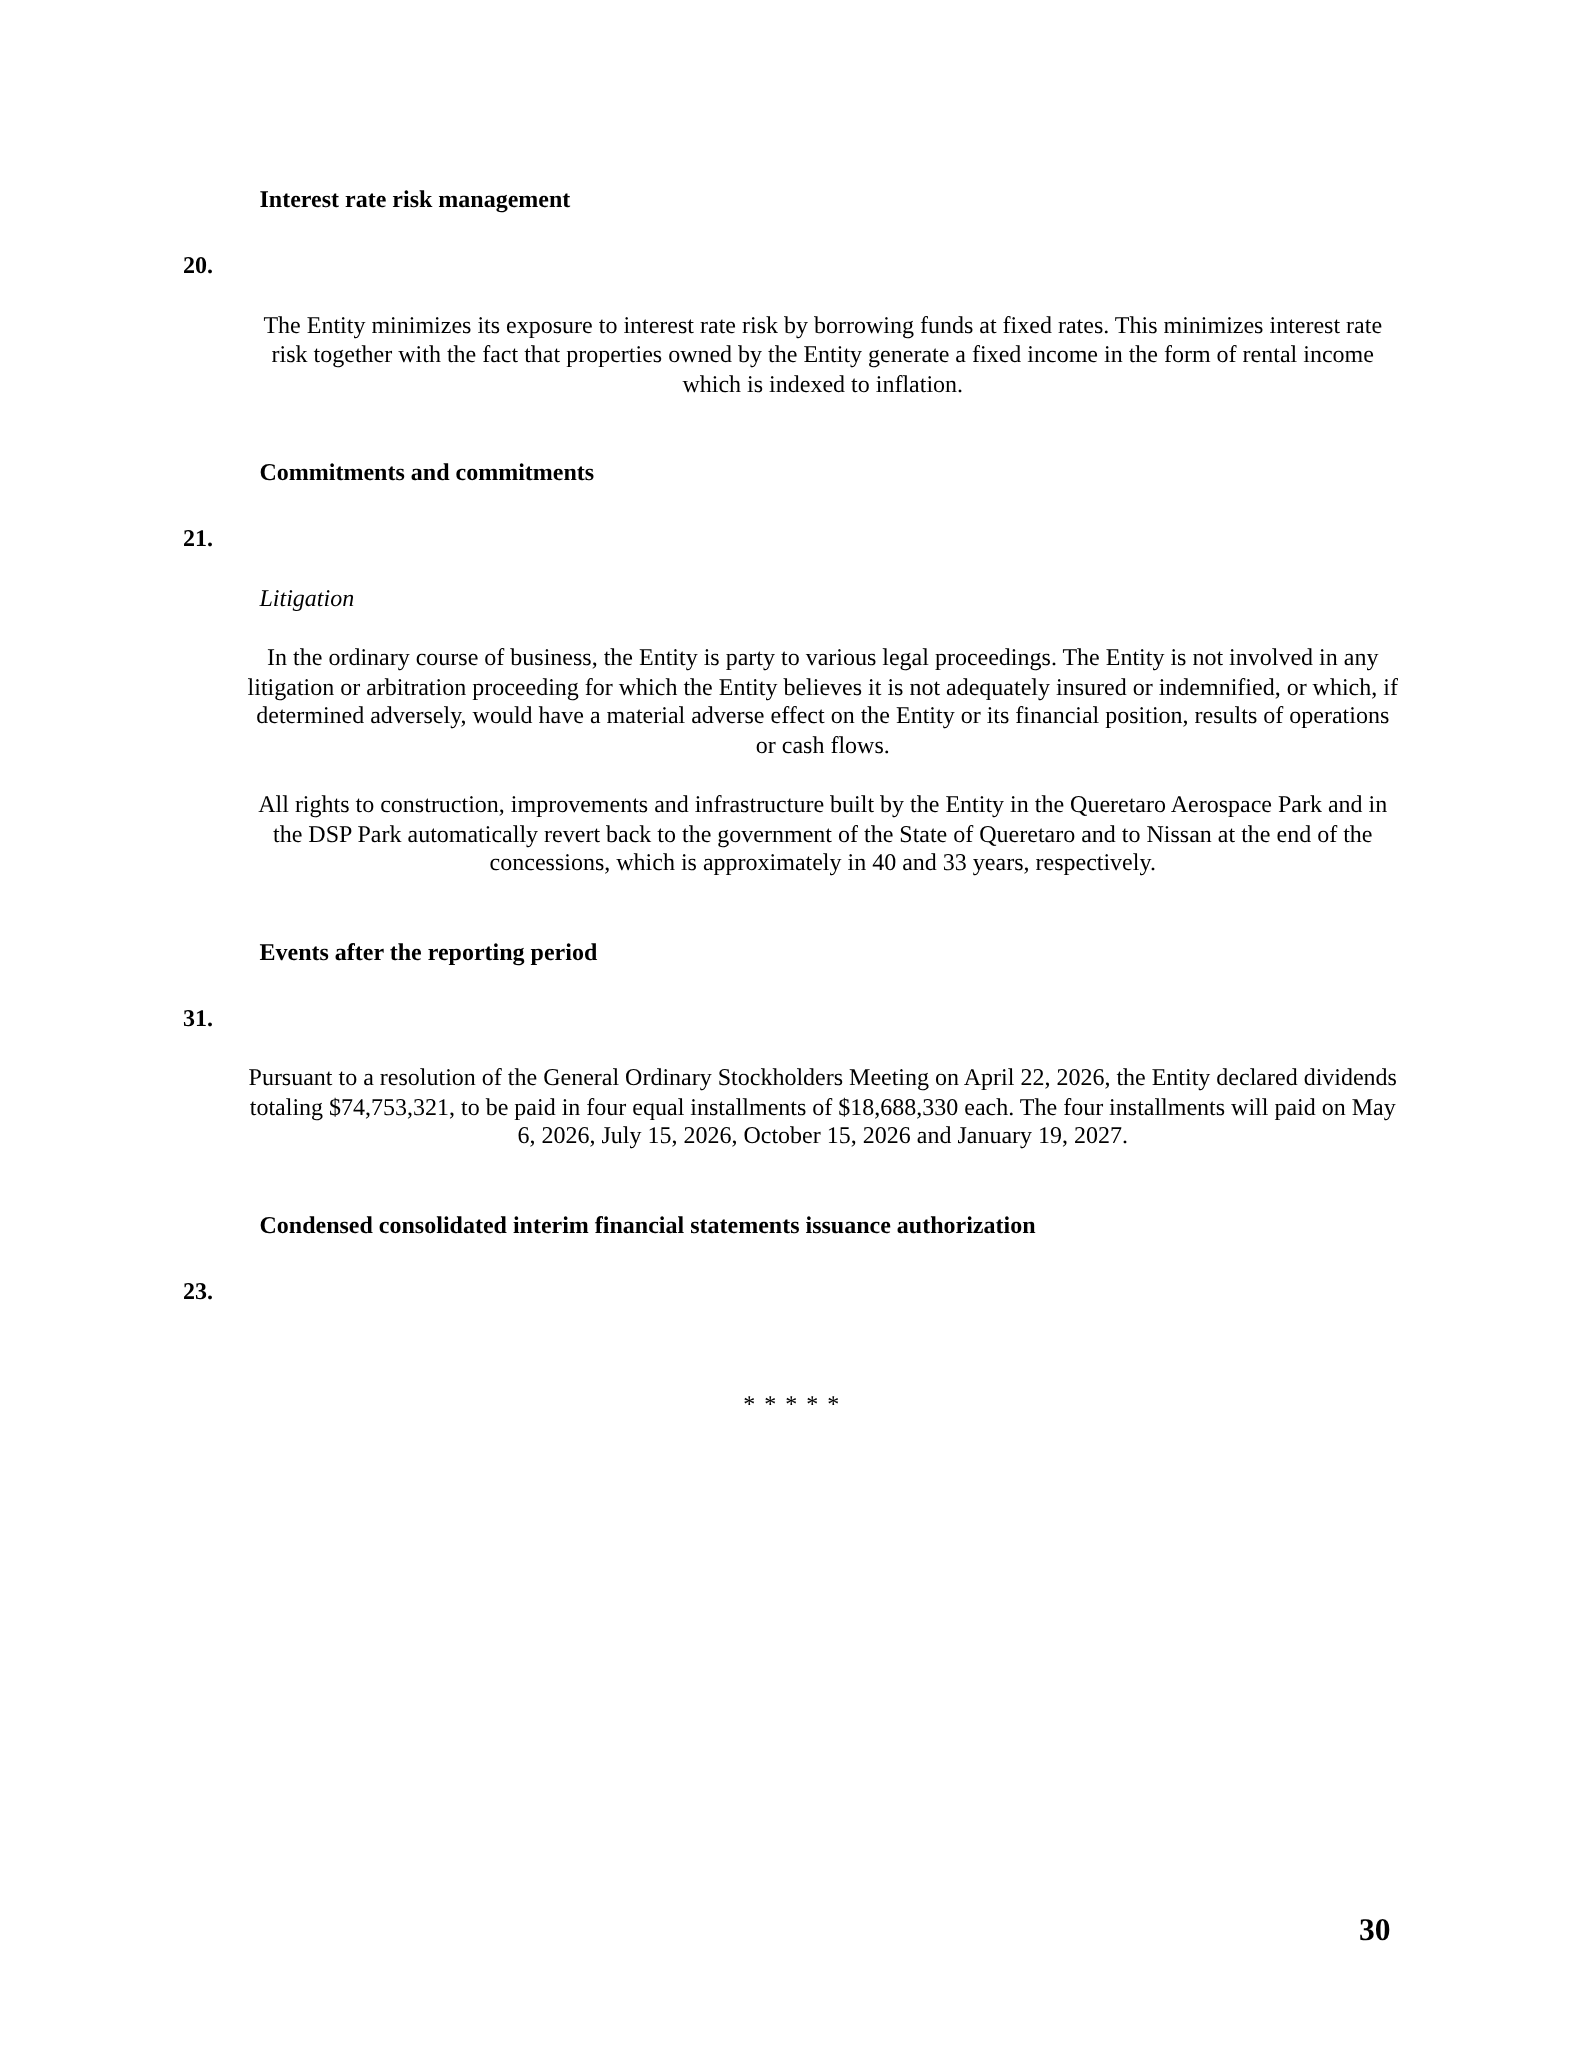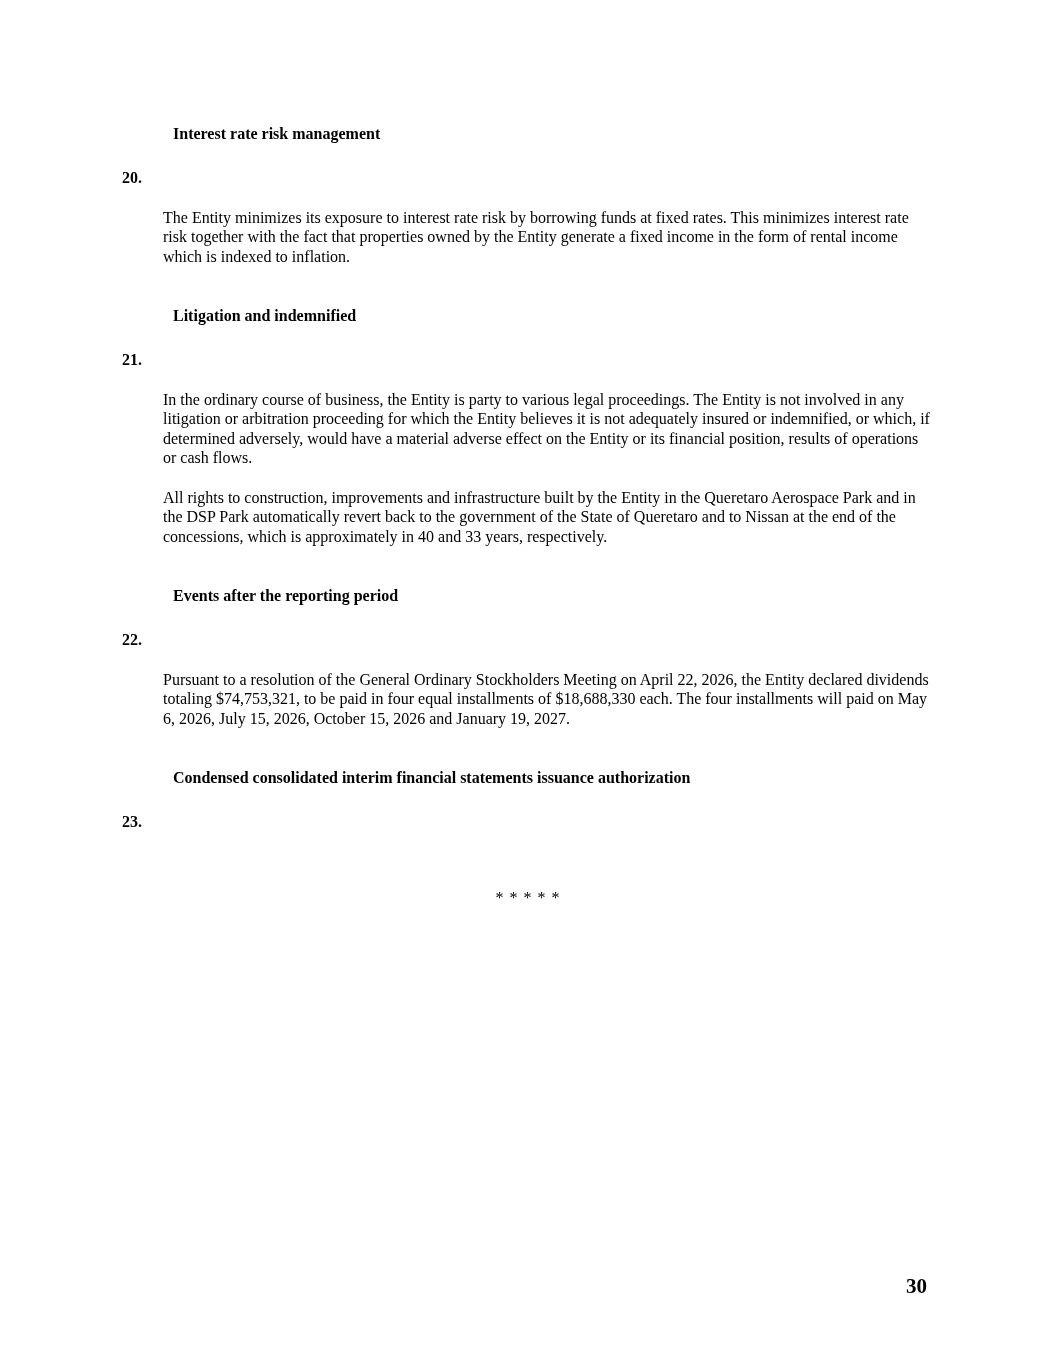--- a/index.html
+++ b/index.html
@@ -24,21 +24,21 @@
   .heading { display: flex; font-weight: bold; }
   .num { flex: 0 0 51px; width: 51px; margin-top: 44px; }
   .title {
     font-size: 16px;
     font-weight: bold;
     line-height: 19.5px;
     display: inline;
   }
   .para {
     margin: 20px 0 0 41px;
-    text-align: left;
+    text-align: center;
   }
   .sub {
     margin: 20px 0 0 51px;
     font-style: italic;
     font-weight: normal;
     font-size: 16px;
     line-height: 19.5px;
   }
   .separator {
     margin-top: 56px;
@@ -63,29 +63,30 @@
       <header class="heading">
         <span class="num">20.</span>
         <h2 class="title">Interest rate risk management</h2>
       </header>
       <p class="para">The Entity minimizes its exposure to interest rate risk by borrowing funds at fixed rates.  This minimizes interest rate risk together with the fact that properties owned by the Entity generate a fixed income in the form of rental income which is indexed to inflation.</p>
     </section>
 
     <section class="sec">
       <header class="heading">
         <span class="num">21.</span>
-        <h2 class="title">Litigation and indemnified</h2>
+        <h2 class="title">Commitments and commitments</h2>
       </header>
+      <h3 class="sub">Litigation</h3>
       <p class="para">In the ordinary course of business, the Entity is party to various legal proceedings. The Entity is not involved in any litigation or arbitration proceeding for which the Entity believes it is not adequately insured or indemnified, or which, if determined adversely, would have a material adverse effect on the Entity or its financial position, results of operations or cash flows.</p>
       <p class="para">All rights to construction, improvements and infrastructure built by the Entity in the Queretaro Aerospace Park and in the DSP Park automatically revert back to the government of the State of Queretaro and to Nissan at the end of the concessions, which is approximately in 40 and 33 years, respectively.</p>
     </section>
 
     <section class="sec">
       <header class="heading">
-        <span class="num">22.</span>
+        <span class="num">31.</span>
         <h2 class="title">Events after the reporting period</h2>
       </header>
       <p class="para">Pursuant to a resolution of the General Ordinary Stockholders Meeting on April 22, 2026, the Entity declared dividends totaling $74,753,321, to be paid in four equal installments of $18,688,330 each. The four installments will paid on May 6, 2026, July 15, 2026, October 15, 2026 and January 19, 2027.</p>
     </section>
 
     <section class="sec">
       <header class="heading">
         <span class="num">23.</span>
         <h2 class="title">Condensed consolidated interim financial statements issuance authorization</h2>
       </header>

